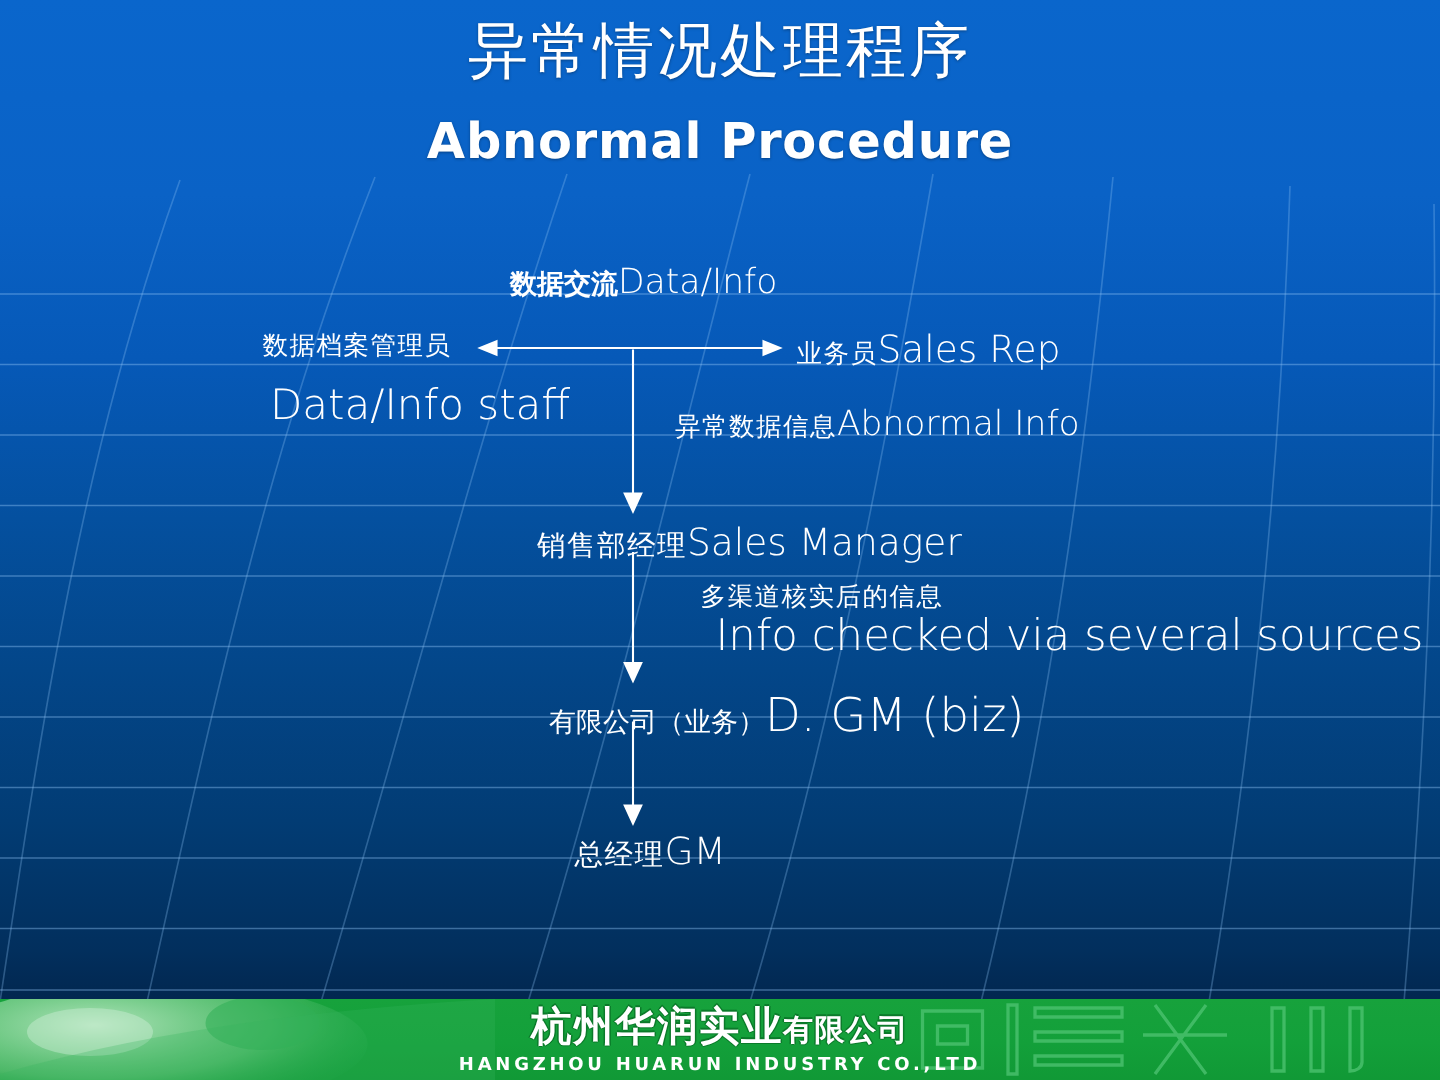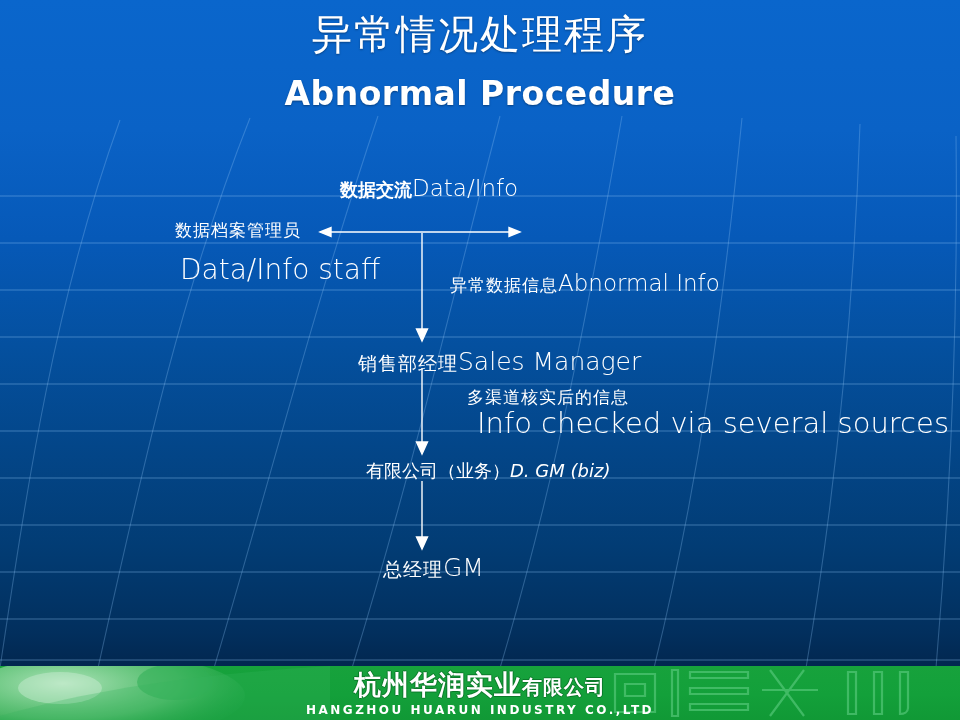--- a/index.html
+++ b/index.html
@@ -22,21 +22,21 @@
        #011a38 100%);
   }
 
   
   .globe{ position:absolute; inset:0; pointer-events:none; }
 
   
   .title-cn{
     position:absolute; left:0; right:0; top:8px;
     text-align:center;
-    font-family:Liberation Sans, sans-serif;
+    font-family:Liberation Serif, serif;
     font-size:40px; line-height:52px; color:#ffffff;
     letter-spacing:2px;
     text-shadow:0 1px 2px rgba(0,0,0,.35);
   }
   .title-en{
     position:absolute; left:0; right:0; top:72px;
     text-align:center;
     font-family:"DejaVu Sans","Liberation Sans",sans-serif;
     font-size:33px; line-height:44px; font-weight:bold; color:#ffffff;
     letter-spacing:.5px;
@@ -69,21 +69,21 @@
   .n-sm .cn{ font-size:19px; letter-spacing:1px; }
   .n-sm .en{ font-size:25px; }
 
   .n-src1{ left:467px; top:386px; }
   .n-src1 .cn{ font-size:17px; letter-spacing:1px; }
   .n-src2{ left:477px; top:406px; }
   .n-src2 .en{ font-size:29px; }
 
   .n-dgm{ left:366px; top:459px; }
   .n-dgm .cn{ font-size:18px; letter-spacing:0px; }
-  .n-dgm .en{ font-size:18px;font-style:italic; }
+  .n-dgm .en{ font-size:31px; }
 
   .n-gm{ left:383px; top:553px; }
   .n-gm .cn{ font-size:19px; letter-spacing:1px; }
   .n-gm .en{ font-size:25px; }
 
   
   .wires{ position:absolute; inset:0; pointer-events:none; }
 
   
   .footer{
@@ -172,20 +172,23 @@
     <span class="cn">数据交流</span><span class="en">Data/Info</span>
   </div>
 
   <div class="lbl n-left">
     <span class="cn">数据档案管理员</span>
   </div>
   <div class="lbl n-left2">
     <span class="en">Data/Info staff</span>
   </div>
 
+  <div class="lbl n-right">
+    <span class="cn">业务员</span><span class="en">Sales Rep</span>
+  </div>
 
   <div class="lbl n-abn">
     <span class="cn">异常数据信息</span><span class="en">Abnormal Info</span>
   </div>
 
   <div class="lbl n-sm">
     <span class="cn">销售部经理</span><span class="en">Sales Manager</span>
   </div>
 
   <div class="lbl n-src1">

